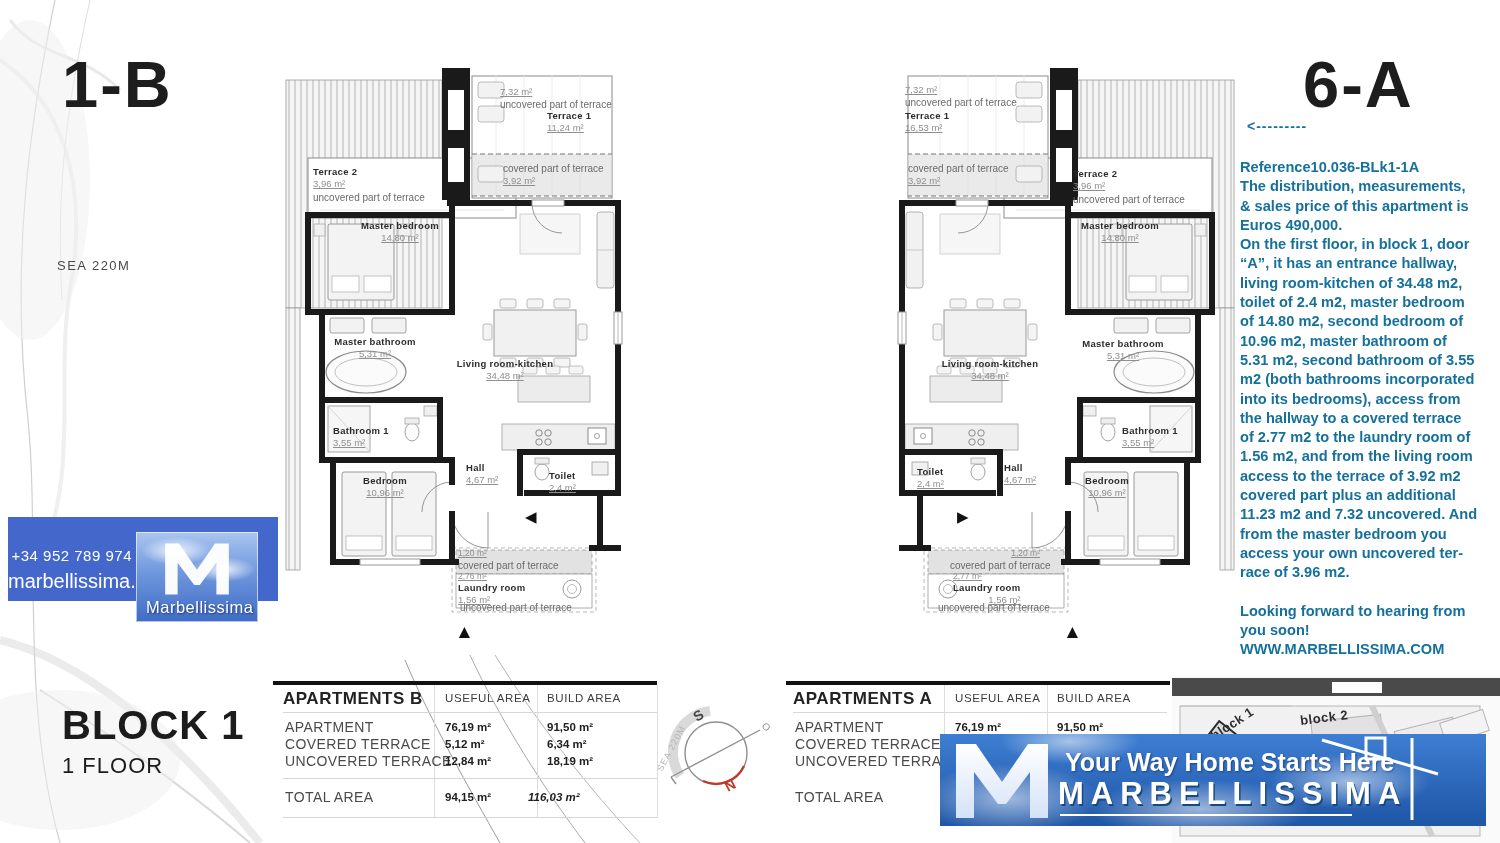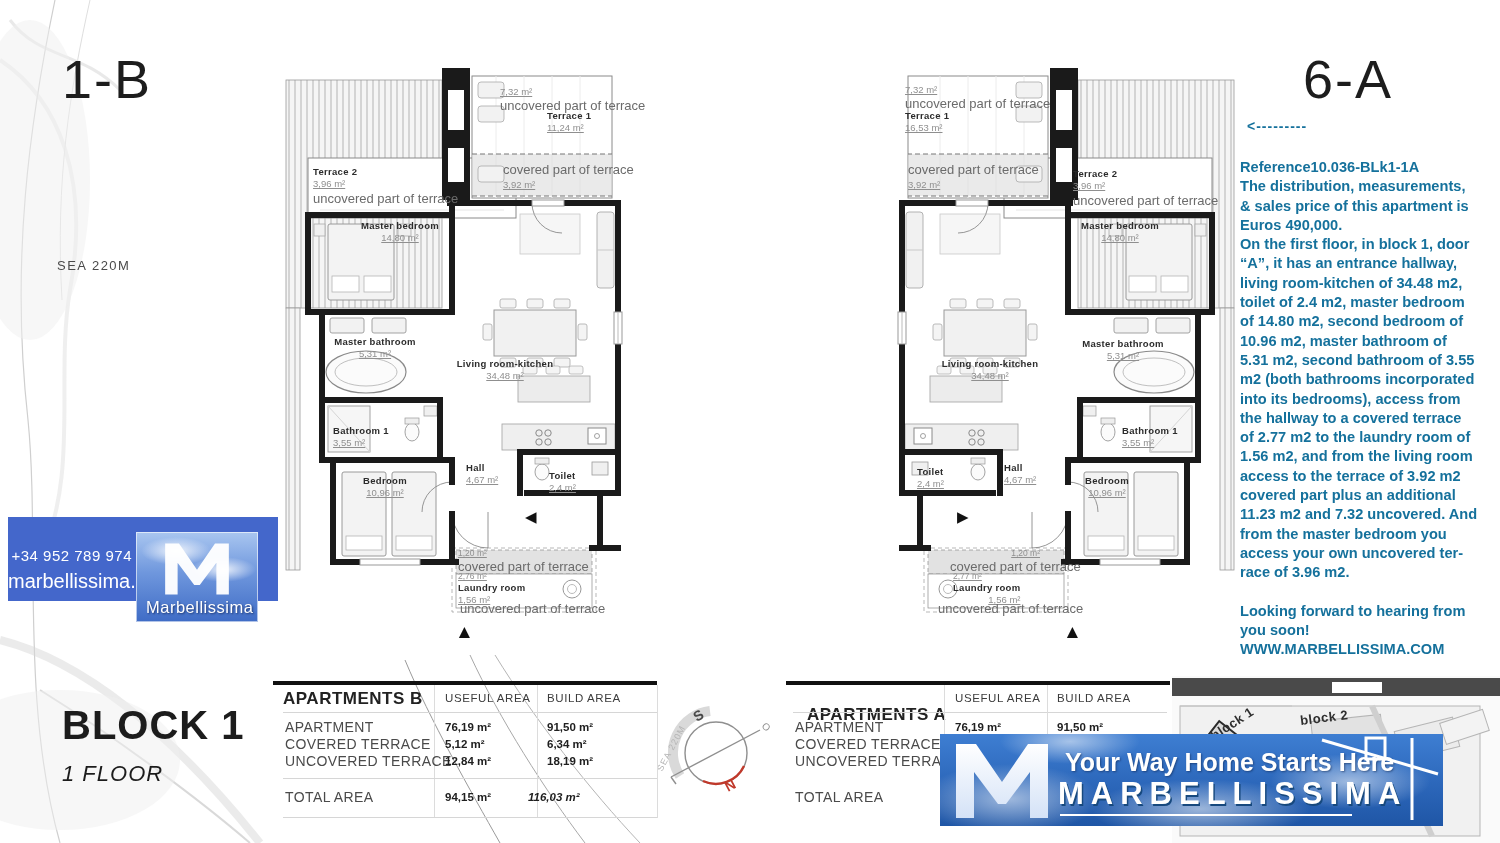--- a/index.html
+++ b/index.html
@@ -1,27 +1,27 @@
 <!DOCTYPE html>
 <html><head>
 <meta charset="utf-8">
 <style>
   html,body{margin:0;padding:0;}
   body{width:1500px;height:843px;position:relative;overflow:hidden;
        background:#ffffff;font-family:"Liberation Sans",sans-serif;
        -webkit-font-smoothing:antialiased;}
   .abs{position:absolute;}
   
-  .unit-title{font-size:54px;font-weight:400;color:#1d1d1d;letter-spacing:2px;line-height:1;}
+  .unit-title{font-size:65px;font-weight:700;color:#1d1d1d;letter-spacing:2px;line-height:1;}
   .sea-label{font-size:13px;color:#4a4a4a;letter-spacing:1.5px;}
   
   .rlabel{position:absolute;font-size:9.5px;line-height:1.3;color:#6e6e6e;z-index:5;white-space:nowrap;}
   .rname{font-weight:bold;color:#2c2c2c;letter-spacing:.3px;display:block;}
   .rarea{color:#8f8f8f;display:block;text-decoration:underline;}
-  .rnote{color:#6b6b6b;font-size:13px;display:block;text-align:right;}
+  .rnote{color:#6b6b6b;font-size:10px;display:block;text-align:right;}
   .tcenter{text-align:center;} .tright{text-align:right;}
   .plan-arrow{position:absolute;color:#111;font-size:15px;z-index:5;}
   
   .teal{color:#15719c;}
   .desc{font-size:14.6px;font-weight:bold;line-height:19.3px;white-space:pre-line;width:250px;}
   .dash-arrow{font-size:14px;font-weight:bold;letter-spacing:1px;}
   
   .tbl-toprule{position:absolute;height:4px;background:#111;z-index:4;}
   .tbl-title{font-size:17px;font-weight:800;color:#222;letter-spacing:.5px;}
   .tbl-colhead{font-size:11.5px;color:#3c3c3c;letter-spacing:.6px;}
@@ -341,21 +341,21 @@
   <span class="rarea tright">1,56 m²</span>
 </div>
 <div class="rlabel" style="left:938px;top:601px;">
   <span class="rnote">uncovered part of terrace</span>
 </div>
 <div class="plan-arrow" style="left:957px;top:508px;">▶</div>
 <div class="plan-arrow" style="left:1063px;top:621px;font-size:19px;">▲</div>
 
 <div class="abs" style="left:62px;top:705px;z-index:3;">
   <div class="block-title">BLOCK 1</div>
-  <div class="block-sub" style="margin-top:16px;font-style:italic;">1 FLOOR</div>
+  <div class="block-sub" style="margin-top:8px;">1 FLOOR</div>
 </div>
 
 <div class="tbl-toprule" style="left:273px;top:681px;width:384px;"></div>
 <div class="abs tbl-title" style="left:283px;top:689px;z-index:4;">APARTMENTS B</div>
 <div class="abs tbl-colhead" style="left:445px;top:692px;z-index:4;">USEFUL AREA</div>
 <div class="abs tbl-colhead" style="left:547px;top:692px;z-index:4;">BUILD AREA</div>
 <div class="hline" style="left:283px;top:712px;width:374px;"></div>
 <div class="vline" style="left:434px;top:685px;height:133px;"></div>
 <div class="vline" style="left:537px;top:685px;height:133px;"></div>
 <div class="vline" style="left:657px;top:685px;height:133px;"></div>
@@ -374,21 +374,21 @@
   <div>6,34 m²</div>
   <div>18,19 m²</div>
 </div>
 <div class="hline" style="left:283px;top:778px;width:374px;"></div>
 <div class="abs tbl-rowlab" style="left:285px;top:789px;z-index:4;">TOTAL AREA</div>
 <div class="abs tbl-val" style="left:445px;top:789px;z-index:4;">94,15 m²</div>
 <div class="abs tbl-val" style="left:528px;top:789px;z-index:4;font-style:italic;">116,03 m²</div>
 <div class="hline" style="left:283px;top:817px;width:374px;"></div>
 
 <div class="tbl-toprule" style="left:786px;top:681px;width:384px;"></div>
-<div class="abs tbl-title" style="left:793px;top:705px;z-index:4;margin-left:14px;">APARTMENTS A</div>
+<div class="abs tbl-title" style="left:793px;top:689px;z-index:4;">APARTMENTS A</div>
 <div class="abs tbl-colhead" style="left:955px;top:692px;z-index:4;">USEFUL AREA</div>
 <div class="abs tbl-colhead" style="left:1057px;top:692px;z-index:4;">BUILD AREA</div>
 <div class="hline" style="left:793px;top:712px;width:374px;"></div>
 <div class="vline" style="left:944px;top:685px;height:133px;"></div>
 <div class="vline" style="left:1047px;top:685px;height:133px;"></div>
 <div class="abs tbl-rowlab" style="left:795px;top:719px;z-index:4;">
   <div>APARTMENT</div>
   <div>COVERED TERRACE</div>
   <div>UNCOVERED TERRACE</div>
 </div>
@@ -422,21 +422,21 @@
     <rect x="140" y="42" width="70" height="26" transform="rotate(-6 175 55)" fill="#e2e2e2"></rect>
     <rect x="225" y="48" width="60" height="30" transform="rotate(-14 255 63)" fill="#ececec"></rect>
     <path d="M200,30 L260,160" stroke="#cfcfcf" stroke-width="6" fill="none"></path>
     <rect x="270" y="40" width="45" height="22" transform="rotate(-18 292 51)" fill="#f3f3f3"></rect>
   </g>
   <line x1="8" y1="30" x2="120" y2="30" stroke="#c5c5c5" stroke-width="1"></line>
 </svg>
 <div class="abs sp-label" style="left:1208px;top:716px;transform:rotate(-33deg);font-weight:bold;">block 1</div>
 <div class="abs sp-label" style="left:1300px;top:710px;transform:rotate(-7deg);font-weight:bold;">block 2</div>
 
-<div class="abs banner" style="left:940px;top:734px;width:503px;height:92px;">
+<div class="abs banner" style="left:940px;top:734px;width:503px;height:92px;padding-left:43px;">
   <div class="cloud" style="left:-20px;top:30px;width:180px;height:70px;"></div>
   <div class="cloud" style="left:150px;top:45px;width:220px;height:60px;"></div>
   <div class="cloud" style="left:330px;top:20px;width:160px;height:55px;"></div>
   <div class="cloud" style="left:60px;top:-15px;width:140px;height:45px;"></div>
   <svg class="abs" style="left:14px;top:8px;" width="96" height="78" viewBox="0 0 96 78">
     <defs>
         <linearGradient id="mg" x1="0" y1="0" x2="0" y2="1">
       <stop offset="0" stop-color="#ffffff"></stop>
           <stop offset="1" stop-color="#d4e2f7"></stop>
         </linearGradient>

